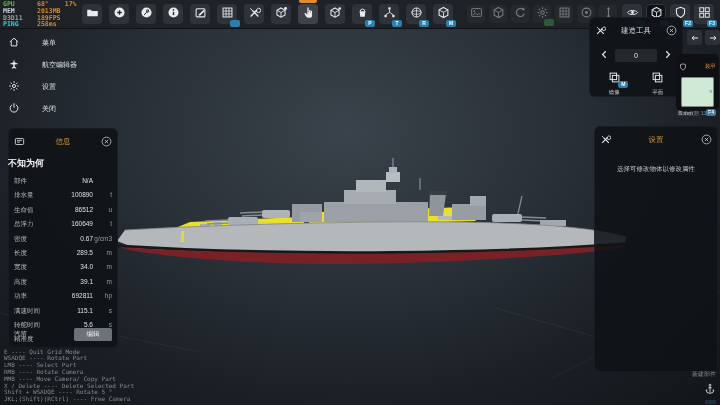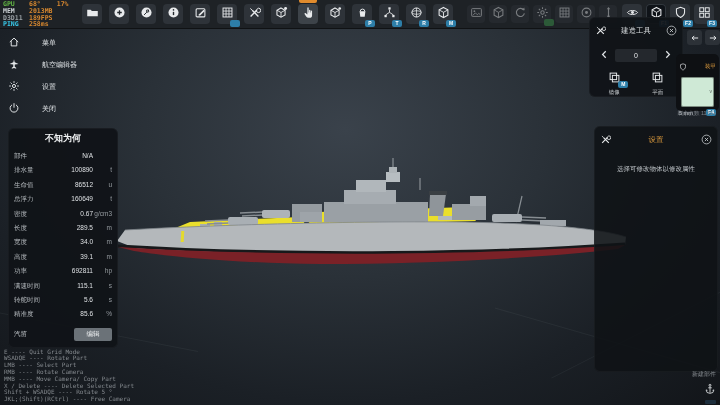--- a/index.html
+++ b/index.html
@@ -18,38 +18,38 @@
   .tbtn svg{width:13px;height:13px;color:#e8eaec;}
   .tbtn.dim{opacity:.45;width:18px;height:18px;}
   .tbtn.active{background:#3d4349;}
   .tbtn.active::before{content:"";position:absolute;left:1px;right:1px;top:-4px;height:3px;background:#e08b2d;border-radius:0 0 2px 2px;}
   .tbtn.pressed{background:#0f1318;box-shadow:0 0 0 1px #31373d inset;}
   .badge{position:absolute;right:-3px;bottom:-3px;min-width:6px;height:7px;line-height:7px;padding:0 2px;border-radius:2px;
     background:#2d7ea8;color:#fff;font-size:5px;font-weight:bold;text-align:center;z-index:3;}
   .badge.green{background:#3f9e4f;}
   
   .perf{position:absolute;left:3px;top:1px;z-index:1;font-family:"DejaVu Sans Mono",monospace;font-size:6.5px;font-weight:bold;line-height:6.8px;white-space:pre;}
-  .perf .lbl{display:inline-block;width:26px;}
+  .perf .lbl{display:inline-block;width:34px;}
   .perf .val{color:#d8882f;}
   .perf .extra{color:#d8882f;margin-left:16px;}
   
   .menu{position:absolute;left:8px;top:32px;z-index:5;}
   .mrow{display:flex;align-items:center;height:22px;cursor:default;}
   .mrow svg{width:12px;height:12px;color:#e4e7e9;}
   .mrow .mlabel{margin-left:22px;font-size:7px;color:#dfe3e6;}
   
   .panel{position:absolute;background:rgba(16,19,23,.94);border-radius:6px;box-shadow:0 0 0 1px rgba(255,255,255,.035) inset;z-index:6;}
   .phead{display:flex;align-items:center;padding:5px 6px 2px 6px;}
   .phead .picon svg{width:11px;height:11px;color:#e8eaec;}
   .phead .ptitle{flex:1;text-align:center;font-size:7.5px;color:#de9c3e;}
   .phead .ptitle.plain{color:#d6dadd;}
   .pclose svg{width:11px;height:11px;color:#cfd3d6;}
   
   .info{left:8px;top:128px;width:110px;height:220px;}
-  .shipname{text-align:center;font-size:9px;font-weight:bold;color:#f2f4f5;margin-top:4px;}
+  .shipname{font-size:9px;font-weight:bold;color:#f2f4f5;margin-top:4px;}
   .rows{margin:7px 6px 0 6px;}
   .irow{display:flex;align-items:baseline;height:14.4px;font-size:6.5px;}
   .irow .rl{flex:1;color:#b6bbbf;}
   .irow .rv{color:#dde0e3;text-align:right;}
   .irow .ru{width:19px;text-align:right;color:#969ca1;}
   .infofoot{position:absolute;left:6px;right:6px;bottom:7px;display:flex;align-items:center;}
   .hornlbl{flex:1;font-size:6.5px;color:#c3c8cc;}
   .editbtn{width:38px;height:13px;border-radius:2px;background:#6b7278;color:#f2f4f6;font-size:6.5px;display:flex;align-items:center;justify-content:center;}
   
   .build{left:589px;top:17px;width:94px;height:80px;}
@@ -346,20 +346,31 @@
       <div class="mrow">
         <span><svg viewBox="0 0 16 16">
             <path d="M5.4 3.8a5.2 5.2 0 1 0 5.2 0" fill="none" stroke="currentColor" stroke-width="1.3"></path>
             <path d="M8 1.6v6" stroke="currentColor" stroke-width="1.3" fill="none"></path>
           </svg></span>
         <span class="mlabel">关闭</span>
       </div>
     </div>
 
 <div class="panel info">
+  <div class="phead">
+    <span class="picon"><svg viewBox="0 0 16 16">
+            <rect x="2" y="3.6" width="12" height="8.8" rx="1.4" fill="none" stroke="currentColor" stroke-width="1.2"></rect>
+            <path d="M4.4 6.4h7.2M4.4 8.8h4.4" stroke="currentColor" stroke-width="1.1" fill="none"></path>
+          </svg></span>
+    <span class="ptitle">信息</span>
+    <span class="pclose"><svg viewBox="0 0 16 16">
+            <circle cx="8" cy="8" r="6.4" fill="none" stroke="currentColor" stroke-width="1.1"></circle>
+            <path d="M5.7 5.7l4.6 4.6M10.3 5.7l-4.6 4.6" stroke="currentColor" stroke-width="1.2" fill="none"></path>
+          </svg></span>
+  </div>
   <div class="shipname">不知为何</div>
   <div class="rows" id="info-rows">
         <div class="irow">
           <span class="rl">部件</span>
           <span class="rv">N/A</span>
           <span class="ru"></span>
         </div>
         <div class="irow">
           <span class="rl">排水量</span>
           <span class="rv">100890</span>

